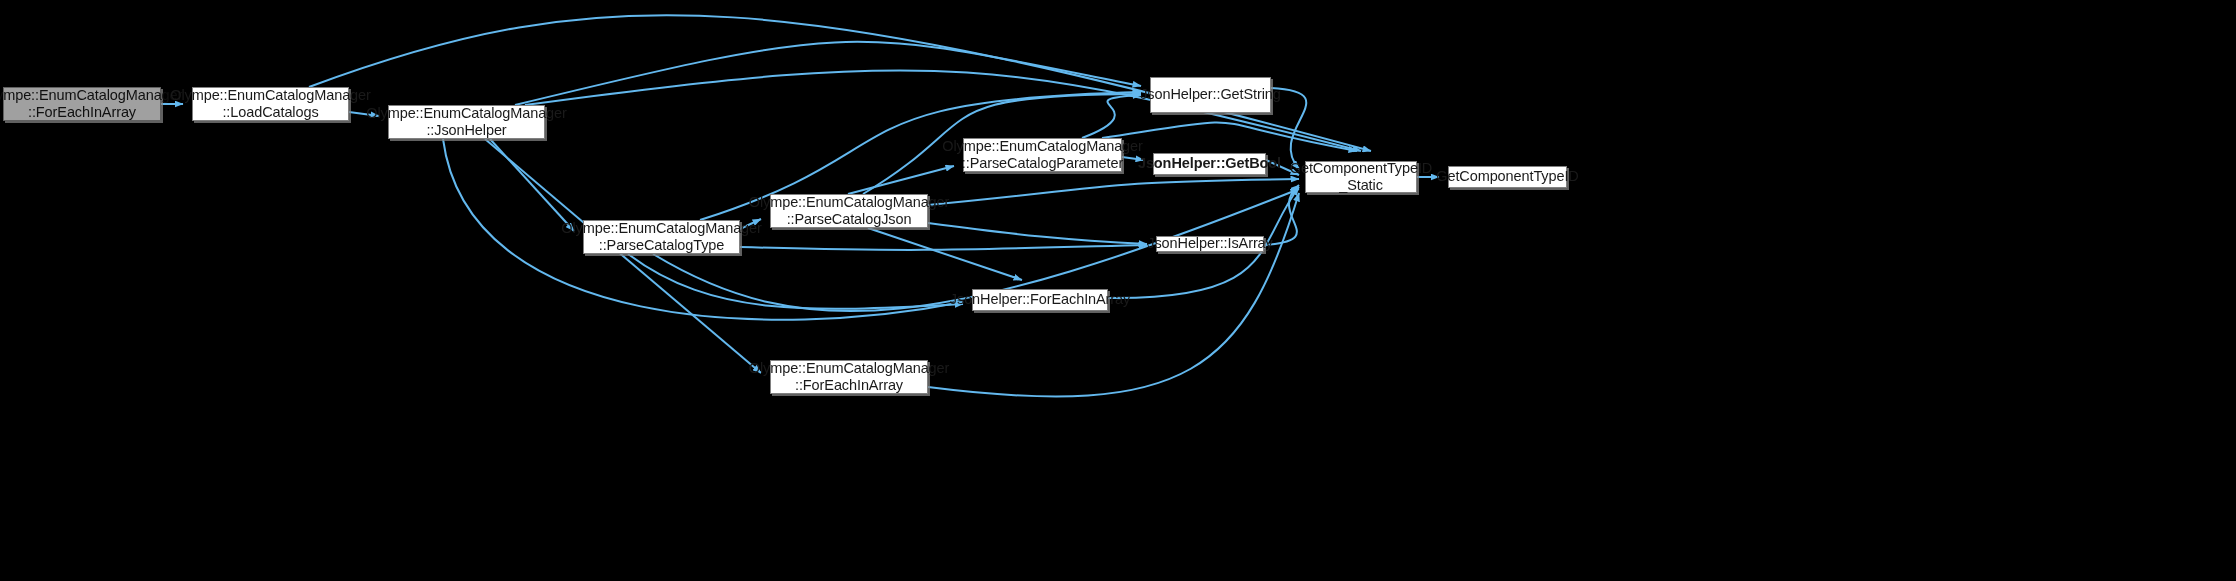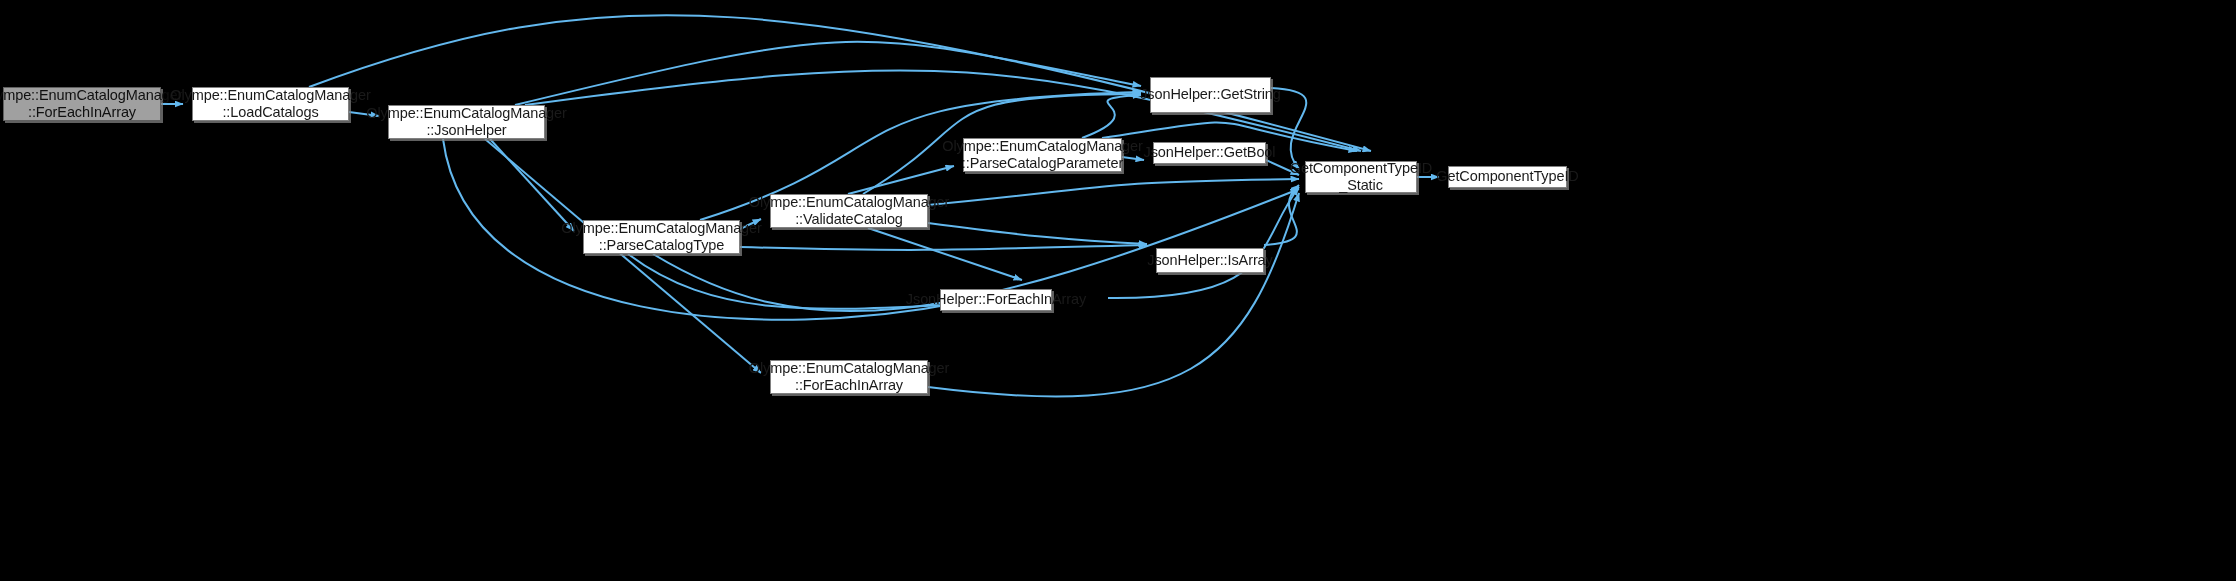--- a/index.html
+++ b/index.html
@@ -97,40 +97,40 @@
     <div class="node" style="left: 388px; top: 105px; width: 157px; height: 34px;">
       <span class="l1">Olympe::EnumCatalogManager</span>
       <span class="l2">::JsonHelper</span>
     </div>
     <div class="node" style="left: 583px; top: 220px; width: 157px; height: 34px;">
       <span class="l1">Olympe::EnumCatalogManager</span>
       <span class="l2">::ParseCatalogType</span>
     </div>
     <div class="node" style="left: 770px; top: 194px; width: 158px; height: 34px;">
       <span class="l1">Olympe::EnumCatalogManager</span>
-      <span class="l2">::ValidateCatalog</span>
+      <span class="l2">::ParseCatalogJson</span>
     </div>
     <div class="node" style="left: 963px; top: 138px; width: 159px; height: 34px;">
       <span class="l1">Olympe::EnumCatalogManager</span>
       <span class="l2">::ParseCatalogParameter</span>
     </div>
     <div class="node" style="left: 770px; top: 360px; width: 158px; height: 34px;">
       <span class="l1">Olympe::EnumCatalogManager</span>
       <span class="l2">::ForEachInArray</span>
     </div>
     <div class="node" style="left: 1150px; top: 77px; width: 121px; height: 36px;">
       <span class="l1">JsonHelper::GetString</span>
     </div>
-    <div class="node" style="left: 1153px; top: 142px; width: 113px; height: 22px;">
+    <div class="node" style="left: 1153px; top: 153px; width: 113px; height: 22px; font-weight: bold;">
       <span class="l1">JsonHelper::GetBool</span>
     </div>
-    <div class="node" style="left: 1156px; top: 248px; width: 108px; height: 25px; text-align: center;">
+    <div class="node" style="left: 1156px; top: 236px; width: 108px; height: 16px; text-align: center;">
       <span class="l1">JsonHelper::IsArray</span>
     </div>
-    <div class="node" style="left: 940px; top: 289px; width: 112px; height: 22px;">
+    <div class="node" style="left: 972px; top: 289px; width: 136px; height: 22px;">
       <span class="l1">JsonHelper::ForEachInArray</span>
     </div>
     <div class="node" style="left: 1305px; top: 161px; width: 112px; height: 32px;">
       <span class="l1">GetComponentTypeID</span>
       <span class="l2">_Static</span>
     </div>
     <div class="node" style="left: 1448px; top: 166px; width: 119px; height: 22px;">
       <span class="l1">GetComponentTypeID</span>
     </div>
   </div>

